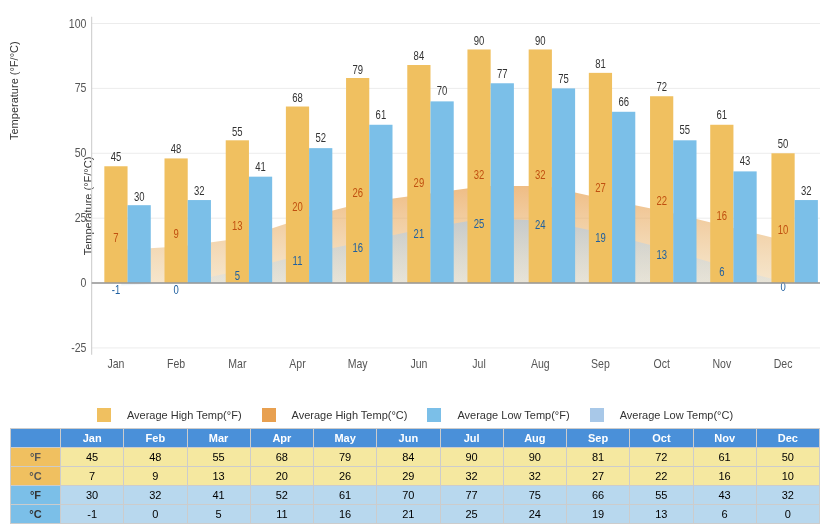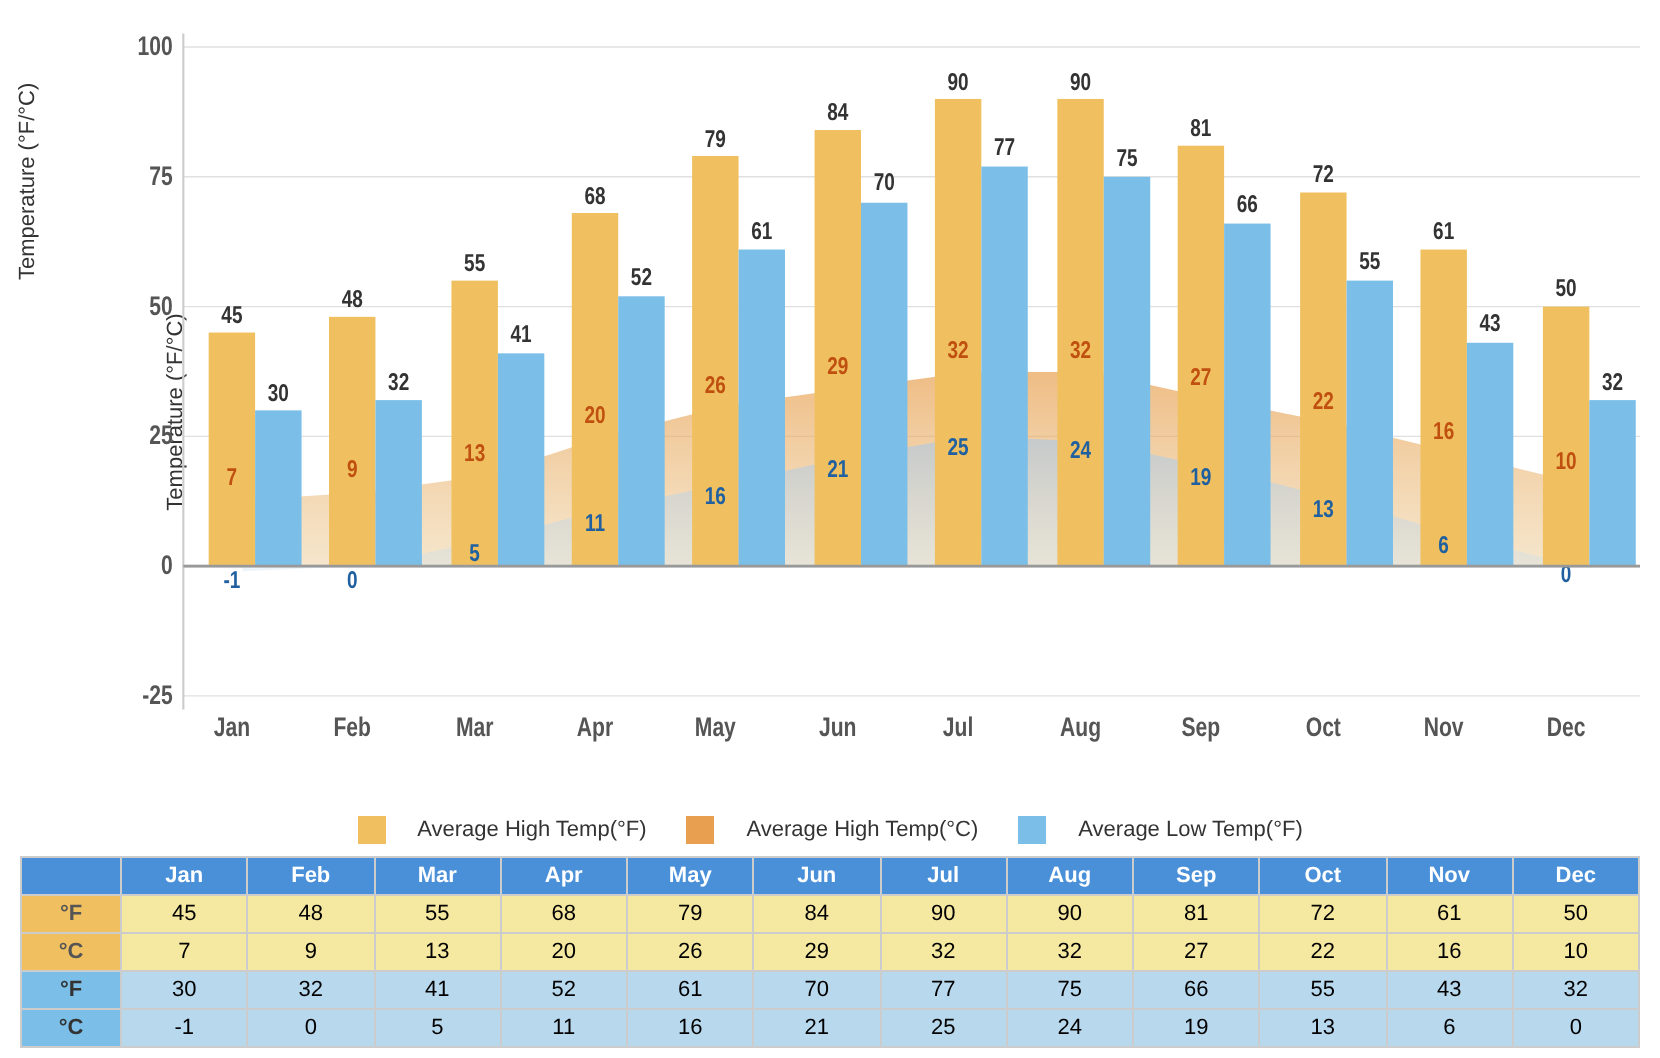--- a/index.html
+++ b/index.html
@@ -62,21 +62,21 @@
 </head>
 <body>
 
 <div class="chart-container">
   <div style="display:flex; flex: 1; min-height: 0;">
 
     <div style="width: 50px; position: relative; flex-shrink: 0;">
       <div style="position:absolute; left:-2px; top:50%; transform:translateY(-50%) rotate(-90deg); font-size:11px; white-space:nowrap; color:#333; width: 160px; text-align:center; transform-origin: center center;">Temperature (°F/°C)</div>
     </div>
 
-    <div style="flex: 1; position: relative; min-height: 0; font-weight: bold;">
+    <div style="flex: 1; position: relative; min-height: 0;">
       <svg id="chart-svg" width="100%" height="100%" style="display:block;" viewBox="0 0 720 290" preserveAspectRatio="none">
 
         <line x1="30" y1="10" x2="720" y2="10" stroke="#e0e0e0" stroke-width="0.5"></line>
         <line x1="30" y1="58" x2="720" y2="58" stroke="#e0e0e0" stroke-width="0.5"></line>
         <line x1="30" y1="106" x2="720" y2="106" stroke="#e0e0e0" stroke-width="0.5"></line>
         <line x1="30" y1="154" x2="720" y2="154" stroke="#e0e0e0" stroke-width="0.5"></line>
         <line x1="30" y1="202" x2="720" y2="202" stroke="#e0e0e0" stroke-width="1" stroke-dasharray="none"></line>
         <line x1="30" y1="250" x2="720" y2="250" stroke="#e0e0e0" stroke-width="0.5"></line>
 
         <text x="25" y="13" text-anchor="end" font-size="10" fill="#555">100</text>
@@ -208,20 +208,24 @@
       <div class="legend-box" style="background:#f0c060;"></div>
       <span>Average High Temp(°F)</span>
     </div>
     <div class="legend-item">
       <div class="legend-box" style="background:#e8a050;"></div>
       <span>Average High Temp(°C)</span>
     </div>
     <div class="legend-item">
       <div class="legend-box" style="background:#7bbfe8;"></div>
       <span>Average Low Temp(°F)</span>
+    </div>
+    <div class="legend-item">
+      <div class="legend-box" style="background:#a8c8e8;"></div>
+      <span>Average Low Temp(°C)</span>
     </div>
   </div>
 
   <div style="margin-left: 0px;">
     <table class="data-table">
       <thead>
         <tr>
           <th style="background:#4a90d9; width:30px;"></th>
           <th style="background:#4a90d9; color:white;">Jan</th>
           <th style="background:#4a90d9; color:white;">Feb</th>

